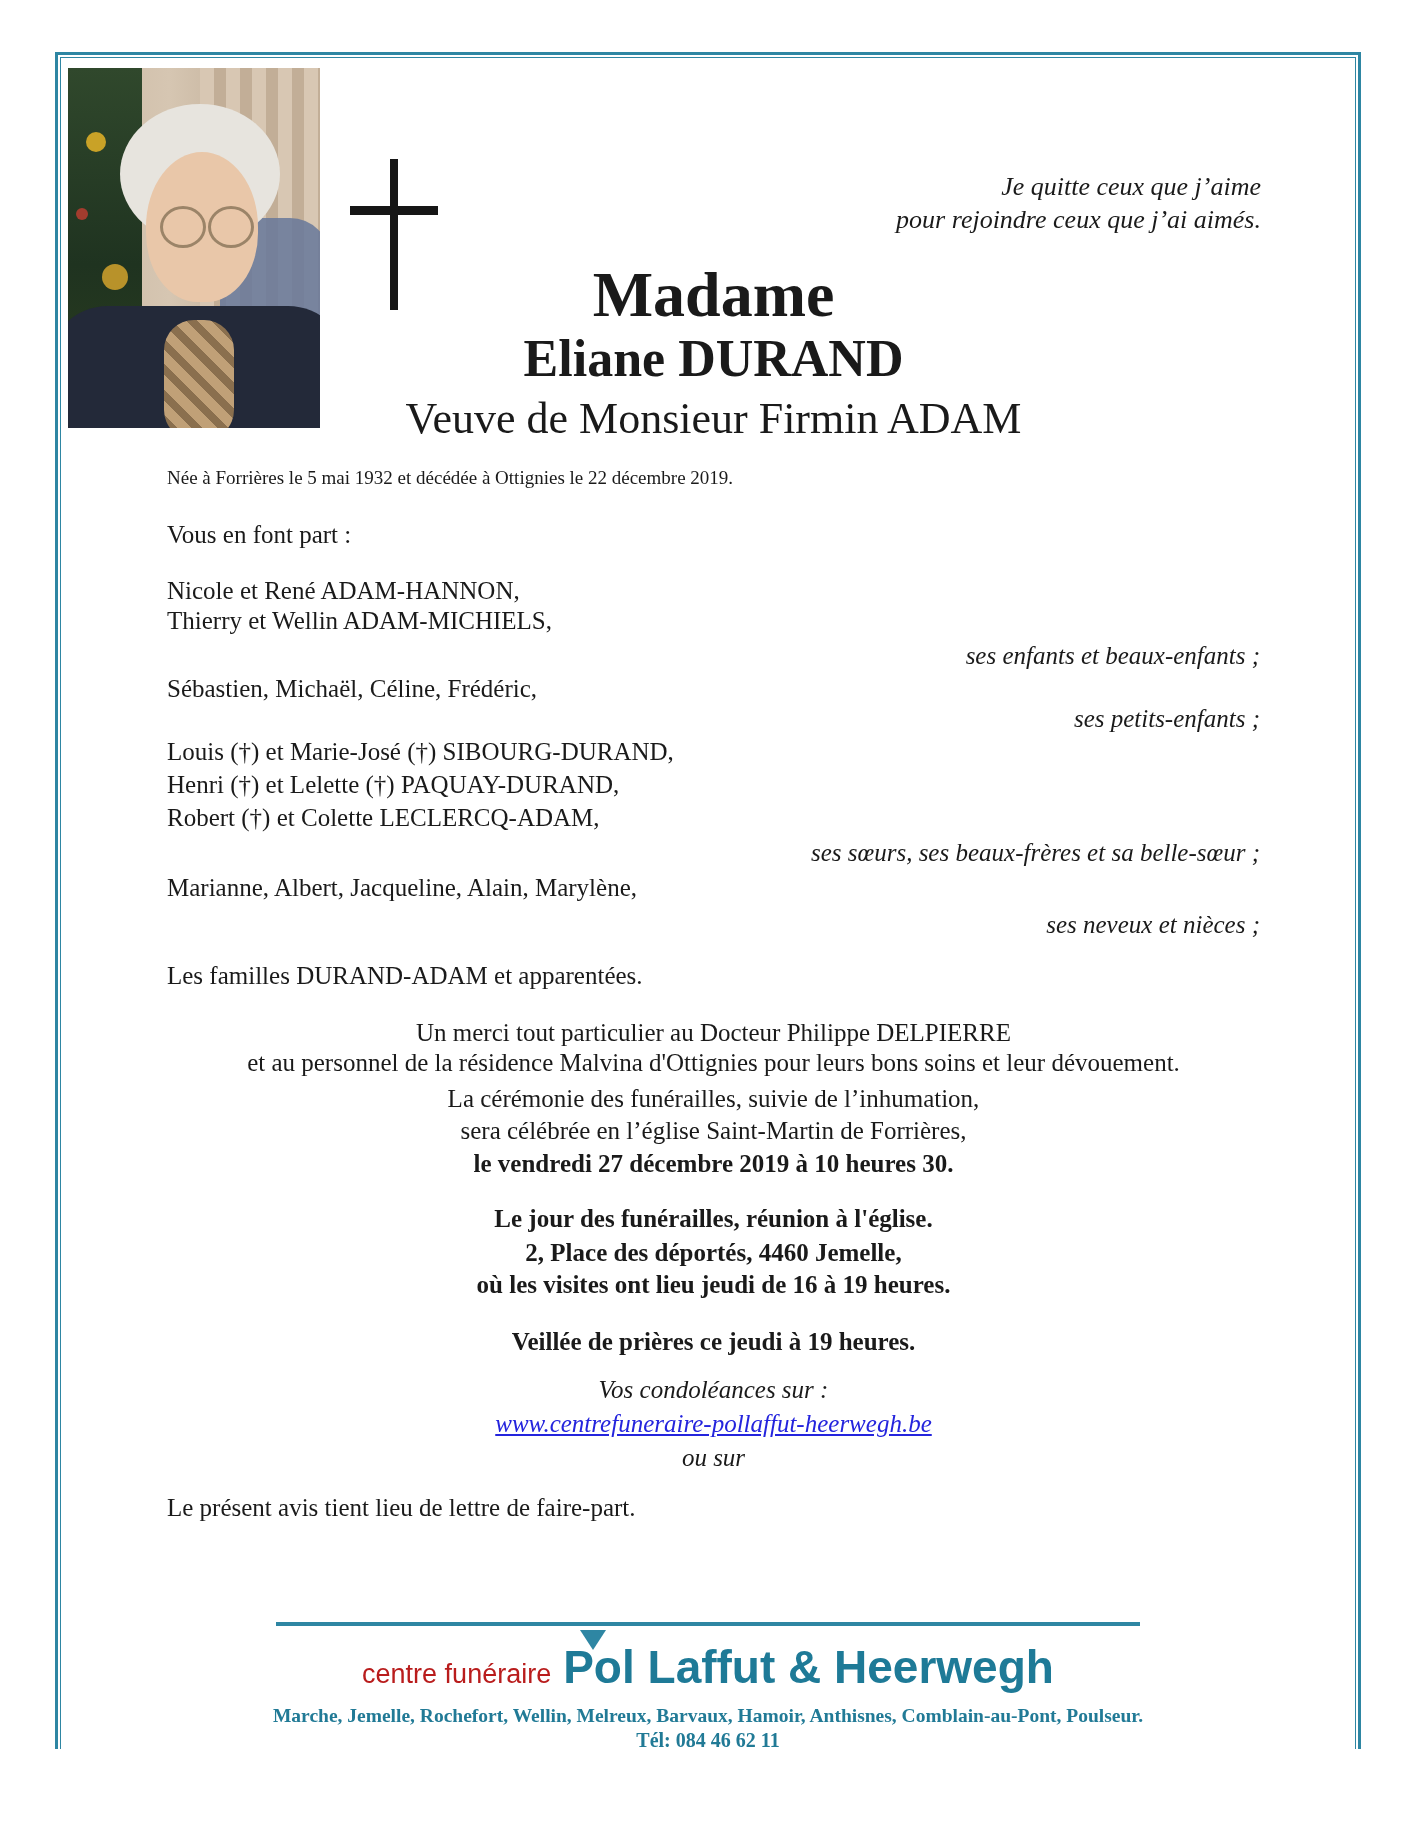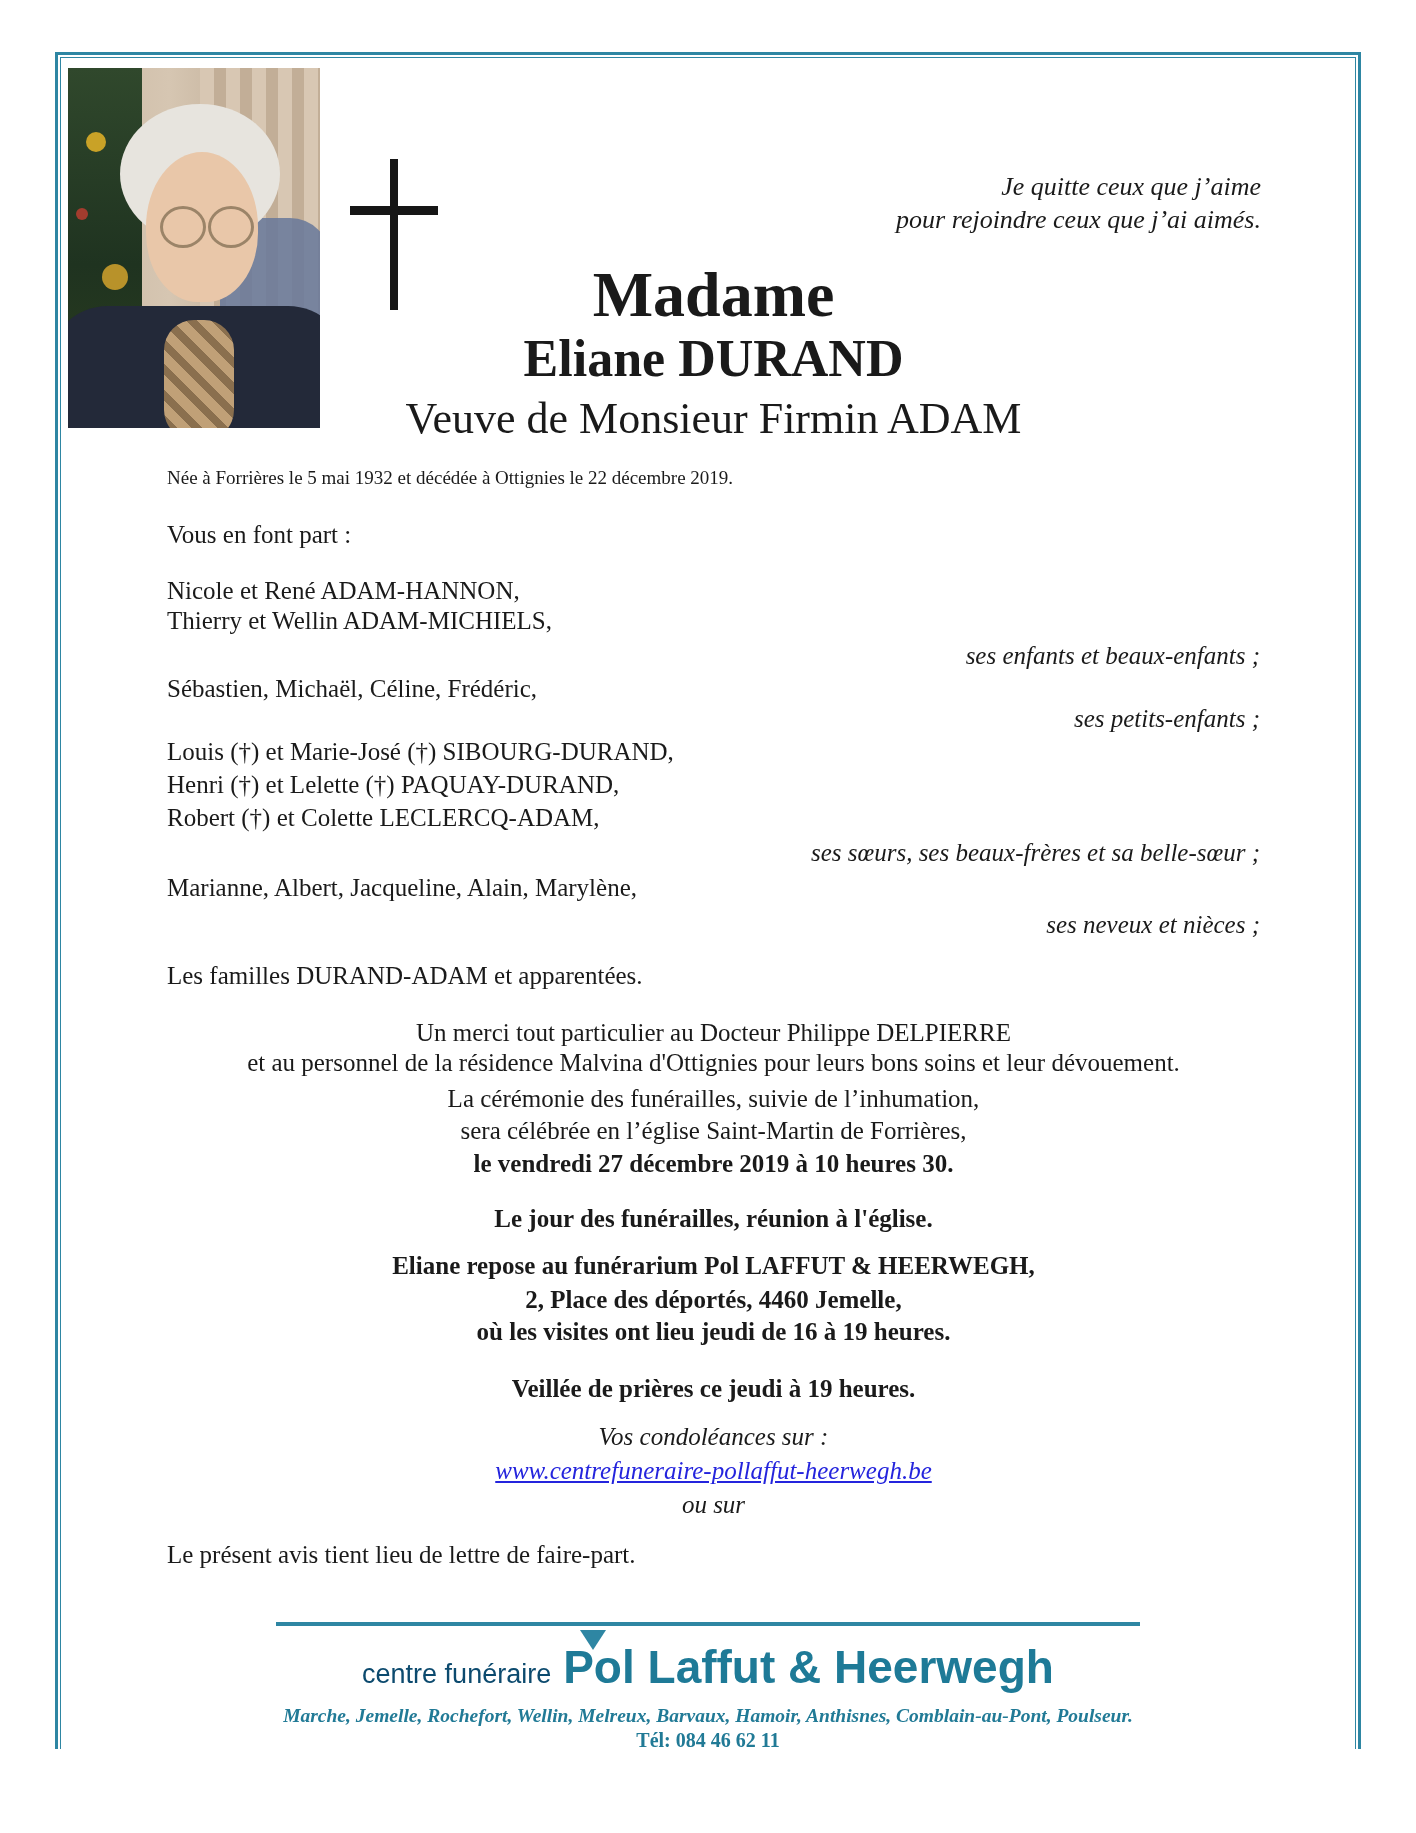--- a/index.html
+++ b/index.html
@@ -57,25 +57,25 @@
   .bold{font-weight:bold;}
   .italic{font-style:italic;}
   a.weblink{color:#2424dd;text-decoration:underline;font-style:italic;cursor:pointer;}
   .access{margin-left:10px;}
 
   
   .footer{position:absolute;left:55px;top:1622px;width:1306px;color:#217a96;}
   .f-rule{width:864px;height:4px;background:#2e86a3;margin:0 auto;}
   .f-logo{position:relative;margin-top:18px;text-align:center;
           font-family:"Liberation Sans","DejaVu Sans",sans-serif;line-height:46px;white-space:nowrap;}
-  .f-brand-prefix{font-size:27px;color:#0c4a6e;vertical-align:baseline;}
+  .f-brand-prefix{font-size:27px;color:#b91c1c;vertical-align:baseline;}
   .f-brand-name{font-size:46px;font-weight:bold;color:#1e7a97;margin-left:12px;vertical-align:baseline;}
   .f-triangle{position:absolute;left:calc(50% - 128px);top:-14px;width:0;height:0;
               border-left:13px solid transparent;border-right:13px solid transparent;border-top:20px solid #2e86a3;}
-  .f-locations{margin-top:4px;text-align:center;font-size:19.5px;font-weight:bold;color:#217a96;line-height:22px;font-style:italic;}
+  .f-locations{margin-top:4px;text-align:center;font-size:19.5px;font-weight:bold;color:#217a96;line-height:22px;}
   .f-phone{margin-top:2px;text-align:center;font-size:20px;font-weight:bold;color:#217a96;line-height:22px;}
 
   
   .mt26{margin-top:26px;} .mt25{margin-top:25px;} .mt27{margin-top:27px;}
   .mt21{margin-top:21px;} .mt20{margin-top:20px;} .mt18{margin-top:18px;}
   .mt17{margin-top:17px;} .mt7{margin-top:7px;} .mt6{margin-top:6px;}
   .mt5{margin-top:5px;} .mt4{margin-top:4px;} .mt3{margin-top:3px;} .mt2{margin-top:2px;}
 </style>
 </head>
 <body>
@@ -141,21 +141,20 @@
 
     <div class="line center mt27">Un merci tout particulier au Docteur Philippe DELPIERRE</div>
     <div class="line center">et au personnel de la résidence Malvina d'Ottignies pour leurs bons soins et leur dévouement.</div>
 
     <div class="line center mt6">La cérémonie des funérailles, suivie de l’inhumation,</div>
     <div class="line center mt2">sera célébrée en l’église Saint-Martin de Forrières,</div>
     <div class="line center bold mt3">le vendredi 27 décembre 2019 à 10 heures 30.</div>
 
     <div class="line center bold mt25">Le jour des funérailles, réunion à l'église.</div>
 
-    <div class="line center bold mt17">Eliane repose au funérarium Pol LAFFUT &amp; HEERWEGH,</div>
     <div class="line center bold mt4">2, Place des déportés, 4460 Jemelle,</div>
     <div class="line center bold mt2">où les visites ont lieu jeudi de 16 à 19 heures.</div>
 
     <div class="line center bold mt27">Veillée de prières ce jeudi à 19 heures.</div>
 
     <div class="line center italic mt18">Vos condoléances sur :</div>
     <div class="line center mt4">
       <a class="weblink">www.centrefuneraire-pollaffut-heerwegh.be</a>
     </div>
     <div class="line center italic mt4">ou sur</div>

